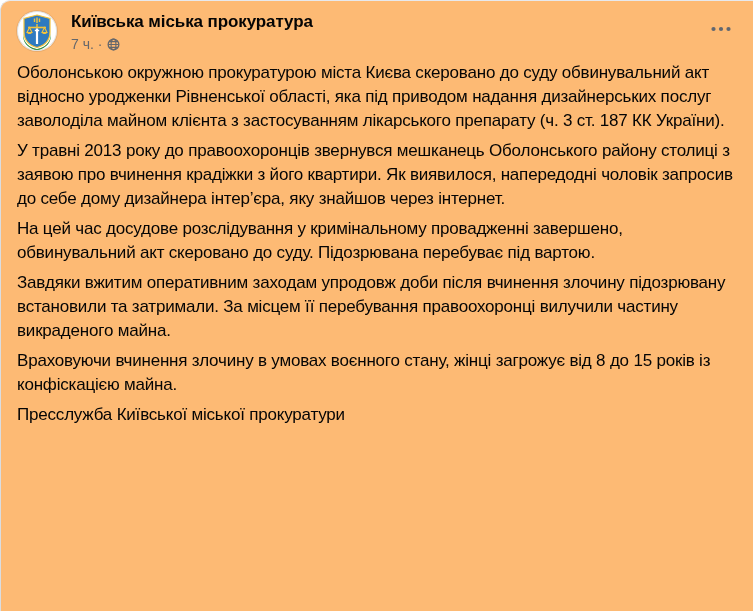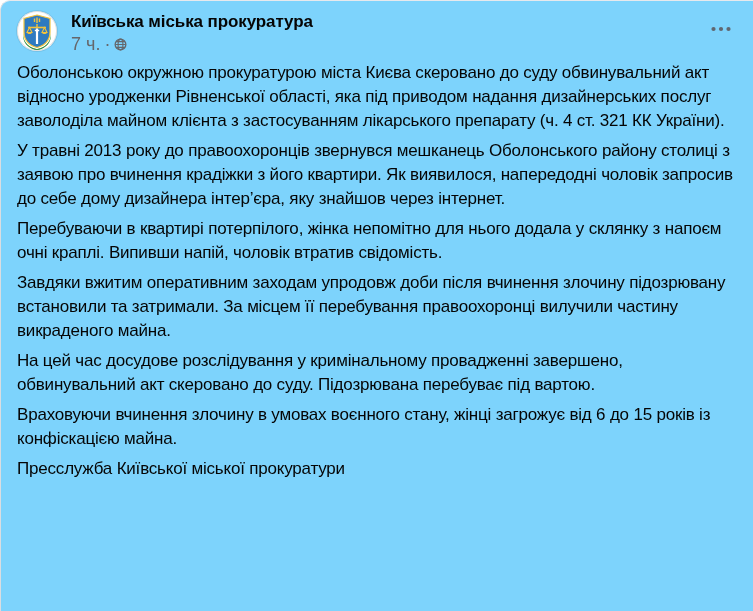--- a/index.html
+++ b/index.html
@@ -5,21 +5,21 @@
   * { box-sizing: border-box; }
   html,body { margin:0; padding:0; }
   body {
     width: 753px; height: 611px;
     background: #ffffff;
     font-family: "Liberation Sans", sans-serif;
     overflow: hidden;
   }
   .card {
     position: absolute; inset: 0;
-    background: #7dd3fc;
+    background: #fdba74;
     border-left: 1px solid #dadde1;
     border-top: 1px solid #e7e9ed;
     border-top-left-radius: 10px;
   }
   .post-header {
     display: flex;
     align-items: flex-start;
     padding: 10px 16px 2px 16px;
   }
   .avatar {
@@ -37,21 +37,21 @@
     color: #050505;
     line-height: 21px;
     cursor: pointer;
     letter-spacing: -0.1px;
   }
   .sub-row {
     display: flex;
     align-items: center;
     margin-top: 3px;
     color: #65676b;
-    font-size: 18px;
+    font-size: 14px;
     line-height: 18px;
   }
   .sub-row .ts { cursor: pointer; }
   .sub-row .sep { margin: 0 4px; }
   .globe { display: inline-flex; margin-top: 1px; }
   .more-btn {
     width: 32px; height: 32px;
     margin-top: 2px;
     border: none; background: transparent;
     border-radius: 50%;
@@ -123,22 +123,21 @@
       <svg width="22" height="6" viewBox="0 0 22 6">
         <circle cx="3.5" cy="3" r="2.1" fill="#606770"></circle>
         <circle cx="11" cy="3" r="2.1" fill="#606770"></circle>
         <circle cx="18.5" cy="3" r="2.1" fill="#606770"></circle>
       </svg>
     </button>
 
   </div>
 
   <div class="post-content">
-    <p>Оболонською окружною прокуратурою міста Києва скеровано до суду обвинувальний акт відносно уродженки Рівненської області, яка під приводом надання дизайнерських послуг заволоділа майном клієнта з застосуванням лікарського препарату (ч. 4 ст. 321 КК України).</p>
+    <p>Оболонською окружною прокуратурою міста Києва скеровано до суду обвинувальний акт відносно уродженки Рівненської області, яка під приводом надання дизайнерських послуг заволоділа майном клієнта з застосуванням лікарського препарату (ч. 3 ст. 187 КК України).</p>
     <p>У травні 2013 року до правоохоронців звернувся мешканець Оболонського району столиці з заявою про вчинення крадіжки з його квартири. Як виявилося, напередодні чоловік запросив до себе дому дизайнера інтер’єра, яку знайшов через інтернет.</p>
-    <p>Перебуваючи в квартирі потерпілого, жінка непомітно для нього додала у склянку з напоєм очні краплі. Випивши напій, чоловік втратив свідомість.</p>
+    <p>На цей час досудове розслідування у кримінальному провадженні завершено, обвинувальний акт скеровано до суду. Підозрювана перебуває під вартою.</p>
     <p>Завдяки вжитим оперативним заходам упродовж доби після вчинення злочину підозрювану встановили та затримали. За місцем її перебування правоохоронці вилучили частину викраденого майна.</p>
-    <p>На цей час досудове розслідування у кримінальному провадженні завершено, обвинувальний акт скеровано до суду. Підозрювана перебуває під вартою.</p>
-    <p>Враховуючи вчинення злочину в умовах воєнного стану, жінці загрожує від 6 до 15 років із конфіскацією майна.</p>
+    <p>Враховуючи вчинення злочину в умовах воєнного стану, жінці загрожує від 8 до 15 років із конфіскацією майна.</p>
     <p>Пресслужба Київської міської прокуратури</p>
   </div>
 
 </div>
 
 </body></html>

